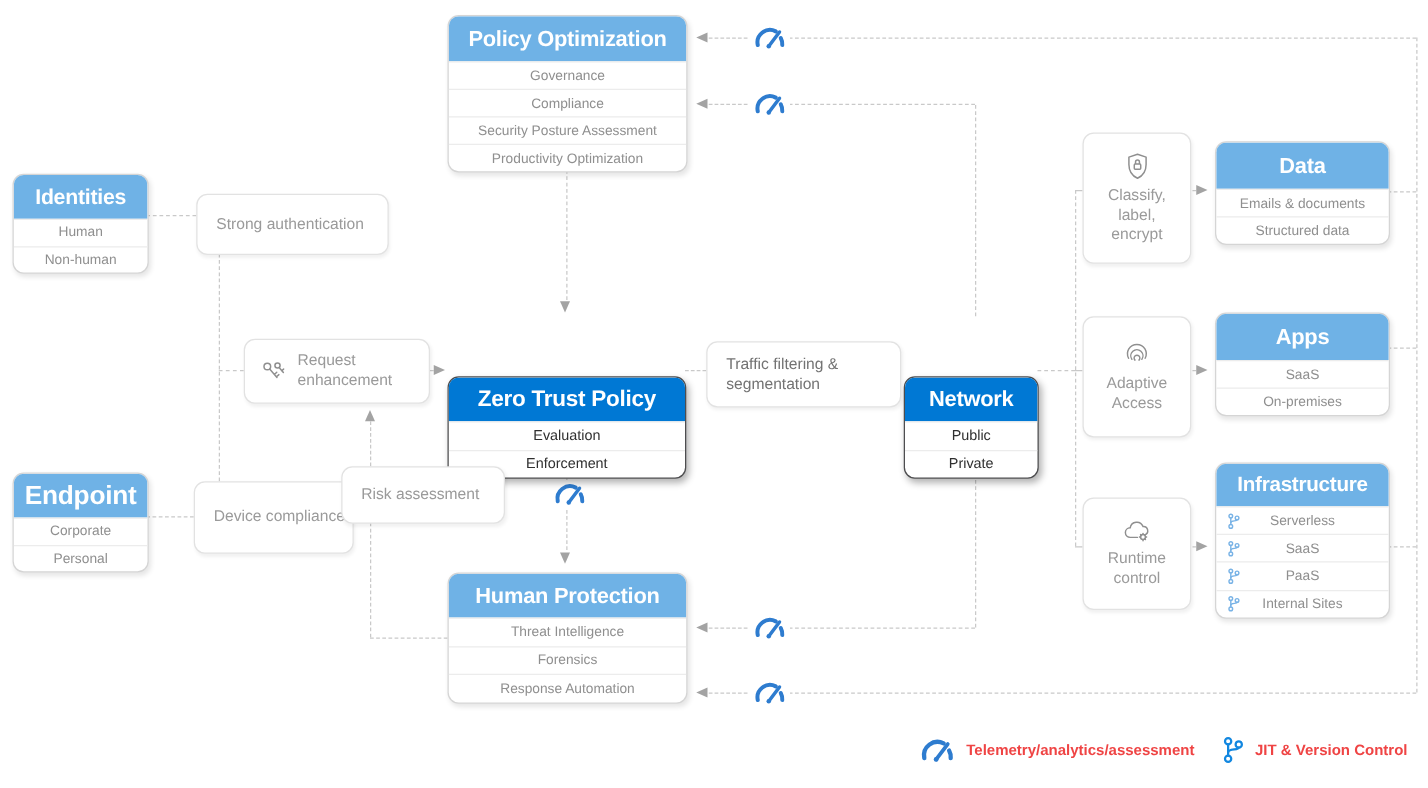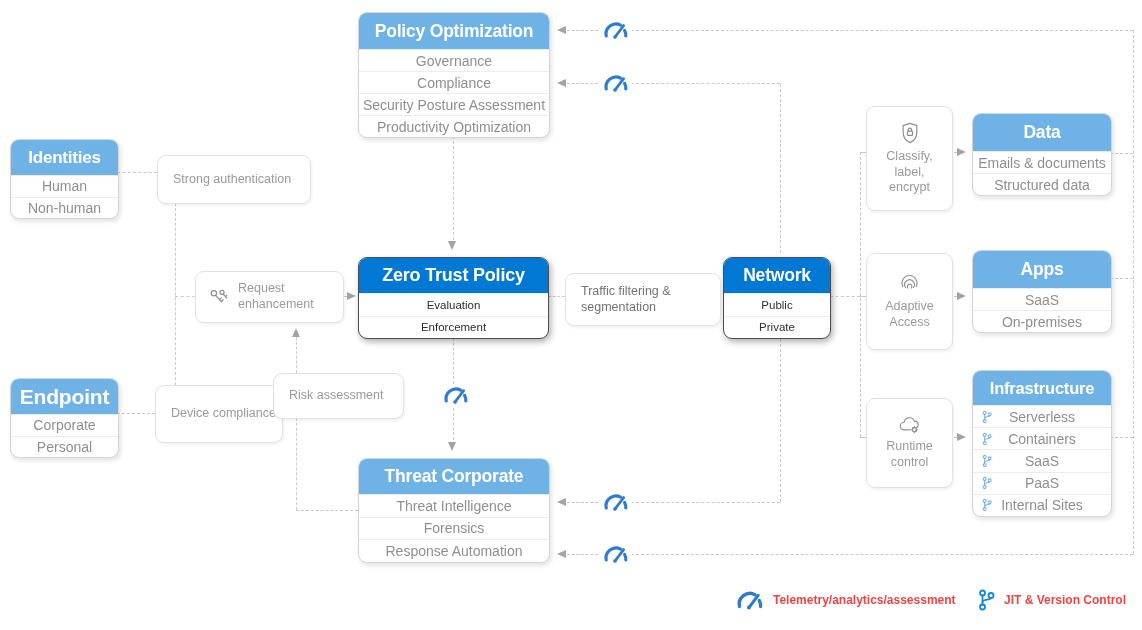--- a/index.html
+++ b/index.html
@@ -2,27 +2,27 @@
 <html style="--light_blue: #6FB2E6; --strong_blue: #0078D4; --telemetry_blue: #2E7CCF; --jit_blue: #1287E0; --row_icon_blue: #79B3E6; --line_gray: #c9c9c9; --arrow_gray: #a3a3a3;"><head>
 <meta charset="utf-8">
 <style>
   html,body{margin:0;padding:0;background:#fff;}
   body{font-family:"Liberation Sans", sans-serif;}
   .stage{position:relative;width:1142px;height:630px;background:#ffffff;overflow:hidden;}
 
   
   .ebox{position:absolute;background:#fff;border:1px solid #d5d5d5;border-radius:9px;
         box-shadow:1.5px 2.5px 4px rgba(0,0,0,.10);overflow:hidden;}
-  .ebox.dark{border:1.5px solid #4d4d4f;box-shadow:2px 3px 6px rgba(0,0,0,.30);}
+  .ebox.dark{border:1.5px solid #4d4d4f;box-shadow:2px 3px 6px rgba(0,0,0,.30);margin-top:44px;}
   .ehead{display:flex;align-items:center;justify-content:center;color:#fff;font-weight:700;
          letter-spacing:-0.2px;white-space:nowrap;}
   .ehead.light{background:var(--light_blue,#6FB2E6);}
   .ehead.strong{background:var(--strong_blue,#0078D4);}
   .erow{position:relative;display:flex;align-items:center;justify-content:center;
-        border-top:1px solid #ececec;color:#8f8f8f;font-size:14px;}
+        border-top:1px solid #ececec;color:#8f8f8f;font-size:11px;}
   .ebox.dark .erow{color:#2f2f2f;font-size:11.5px;}
   .rowicon{position:absolute;left:9px;top:50%;transform:translateY(-50%);line-height:0;
            color:var(--row_icon_blue,#79B3E6);}
 
   
   .nbox{position:absolute;background:#fff;border:1px solid #e2e2e2;border-radius:9px;
         box-shadow:1px 2px 3px rgba(0,0,0,.06);color:#9a9a9a;font-size:12.5px;line-height:1.25;
         display:flex;align-items:center;}
   .nbox.left{justify-content:flex-start;padding-left:15px;padding-right:6px;}
   .nbox.center{flex-direction:column;justify-content:center;text-align:center;padding:4px 4px;}
@@ -176,21 +176,21 @@
     <div class="erow" style="height:21.5px">Enforcement</div>
   </div>
 
   <div class="ebox dark" style="left:723px;top:257px;width:106px">
     <div class="ehead strong" style="height:35px;font-size:17.5px">Network</div>
     <div class="erow" style="height:21.5px">Public</div>
     <div class="erow" style="height:21.5px">Private</div>
   </div>
 
   <div class="ebox" style="left:358px;top:458px;width:190px">
-    <div class="ehead light" style="height:35px;font-size:17.5px">Threat Corporate</div>
+    <div class="ehead light" style="height:35px;font-size:17.5px">Human Protection</div>
     <div class="erow" style="height:21.5px">Threat Intelligence</div>
     <div class="erow" style="height:21.5px">Forensics</div>
     <div class="erow" style="height:21.5px">Response Automation</div>
   </div>
 
   <div class="ebox" style="left:972px;top:113px;width:138px">
     <div class="ehead light" style="height:37px;font-size:17.5px">Data</div>
     <div class="erow" style="height:21px">Emails &amp; documents</div>
     <div class="erow" style="height:21px">Structured data</div>
   </div>
@@ -205,30 +205,20 @@
     <div class="ehead light" style="height:34px;font-size:16.5px">Infrastructure</div>
     <div class="erow" style="height:21.2px">
       <span class="rowicon"><svg width="10" height="14" viewBox="0 0 17 22" fill="none" stroke="currentColor" stroke-width="1.9" stroke-linecap="round">
             <circle cx="4.5" cy="4" r="2.5"></circle>
             <circle cx="4.5" cy="18" r="2.5"></circle>
             <circle cx="13" cy="6.5" r="2.5"></circle>
             <path d="M4.5,6.5 L4.5,15.5"></path>
             <path d="M4.5,13 C4.5,9.5 13,11.5 13,9"></path>
           </svg></span>
       <span>Serverless</span>
-    </div>
-    <div class="erow" style="height:21.2px">
-      <span class="rowicon"><svg width="10" height="14" viewBox="0 0 17 22" fill="none" stroke="currentColor" stroke-width="1.9" stroke-linecap="round">
-            <circle cx="4.5" cy="4" r="2.5"></circle>
-            <circle cx="4.5" cy="18" r="2.5"></circle>
-            <circle cx="13" cy="6.5" r="2.5"></circle>
-            <path d="M4.5,6.5 L4.5,15.5"></path>
-            <path d="M4.5,13 C4.5,9.5 13,11.5 13,9"></path>
-          </svg></span>
-      <span>Containers</span>
     </div>
     <div class="erow" style="height:21.2px">
       <span class="rowicon"><svg width="10" height="14" viewBox="0 0 17 22" fill="none" stroke="currentColor" stroke-width="1.9" stroke-linecap="round">
             <circle cx="4.5" cy="4" r="2.5"></circle>
             <circle cx="4.5" cy="18" r="2.5"></circle>
             <circle cx="13" cy="6.5" r="2.5"></circle>
             <path d="M4.5,6.5 L4.5,15.5"></path>
             <path d="M4.5,13 C4.5,9.5 13,11.5 13,9"></path>
           </svg></span>
       <span>SaaS</span>

